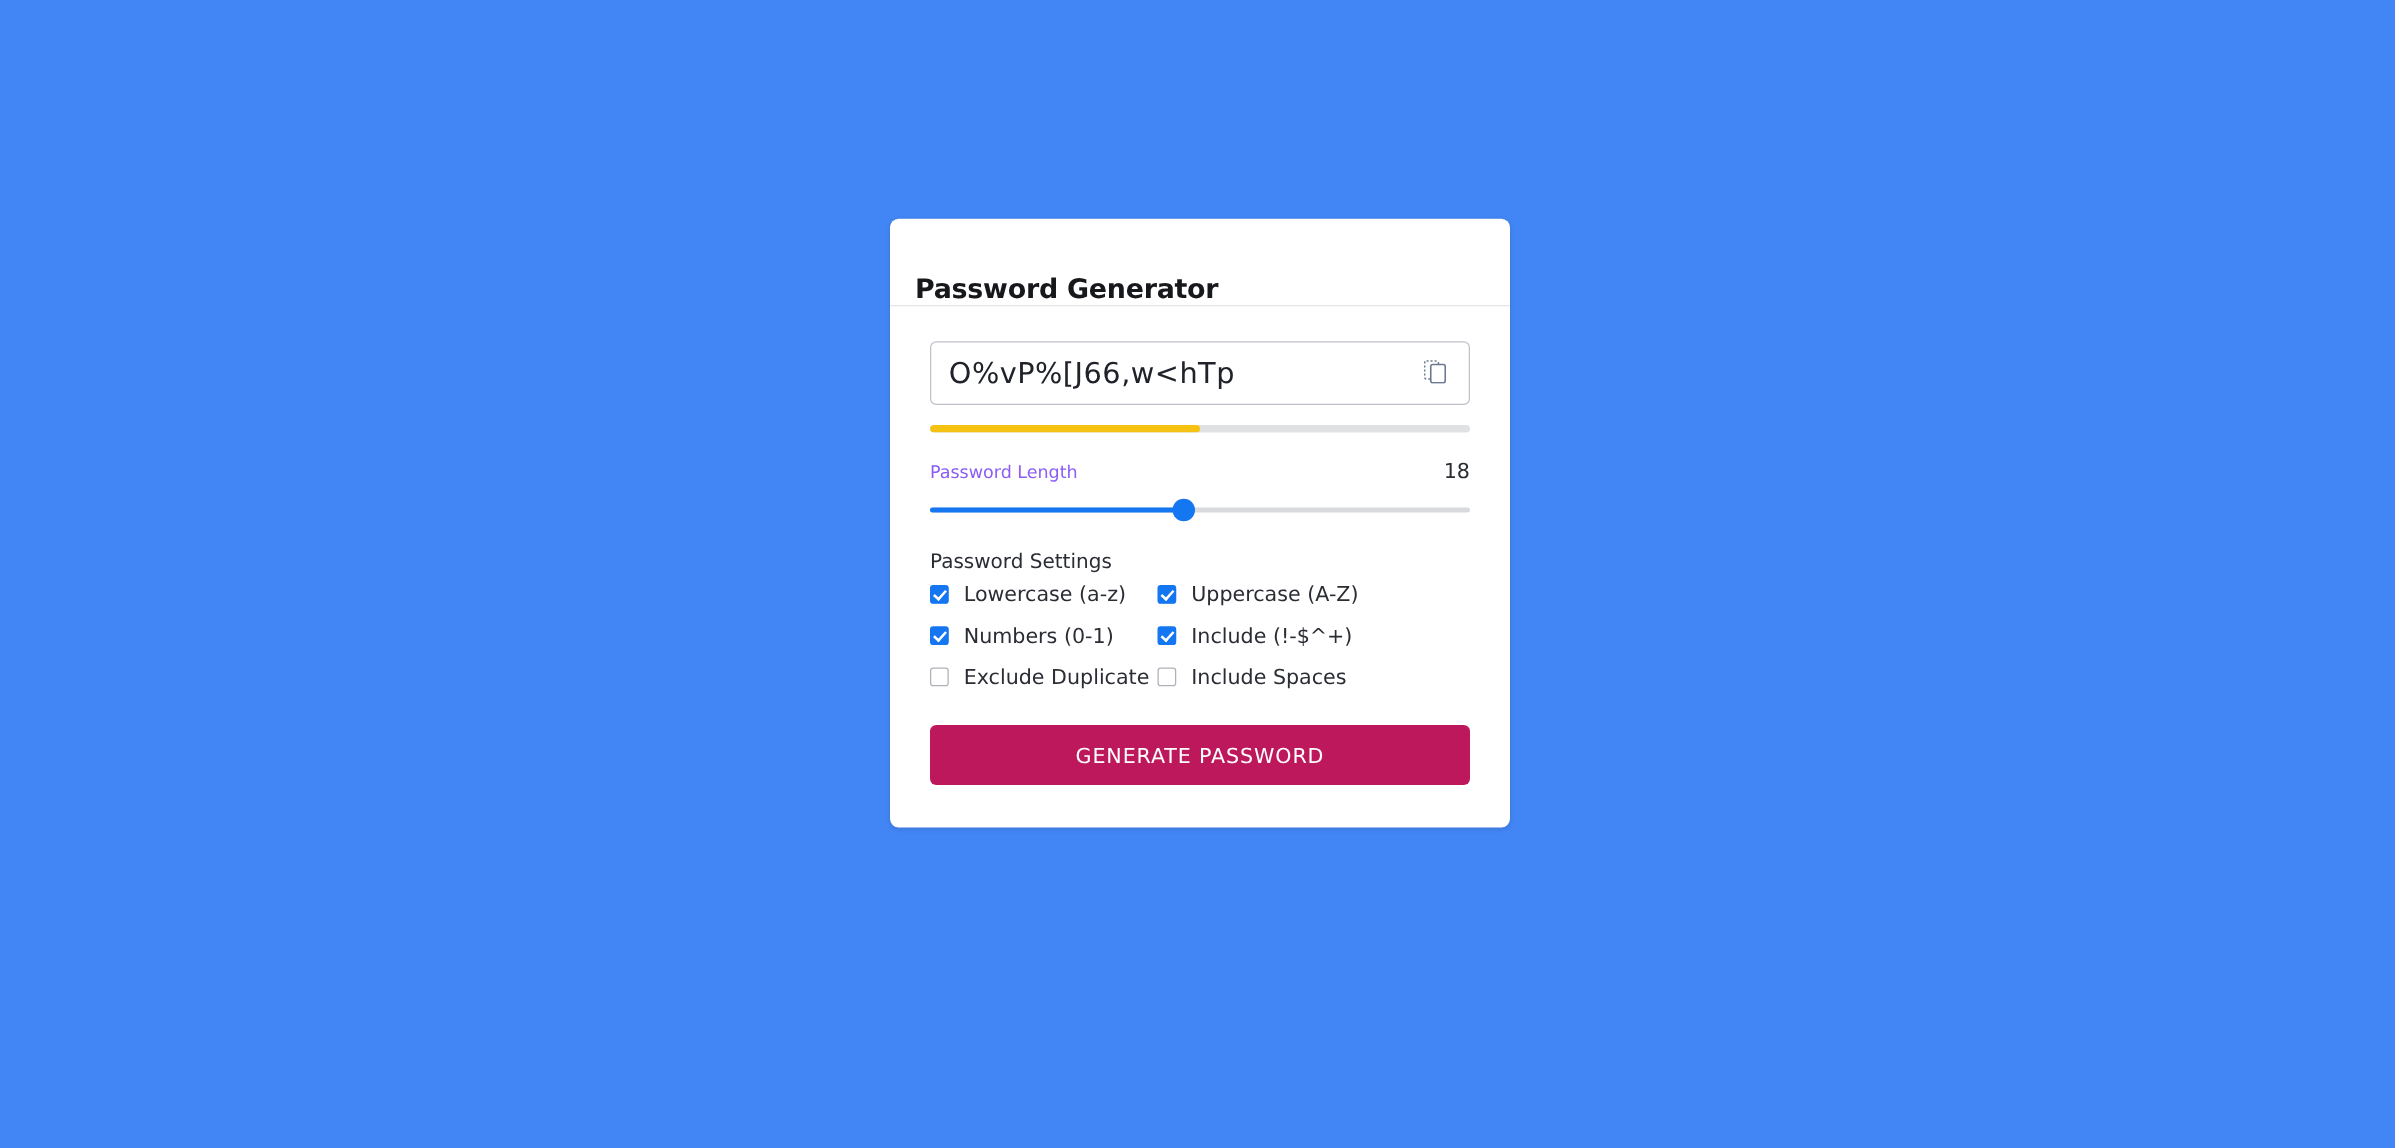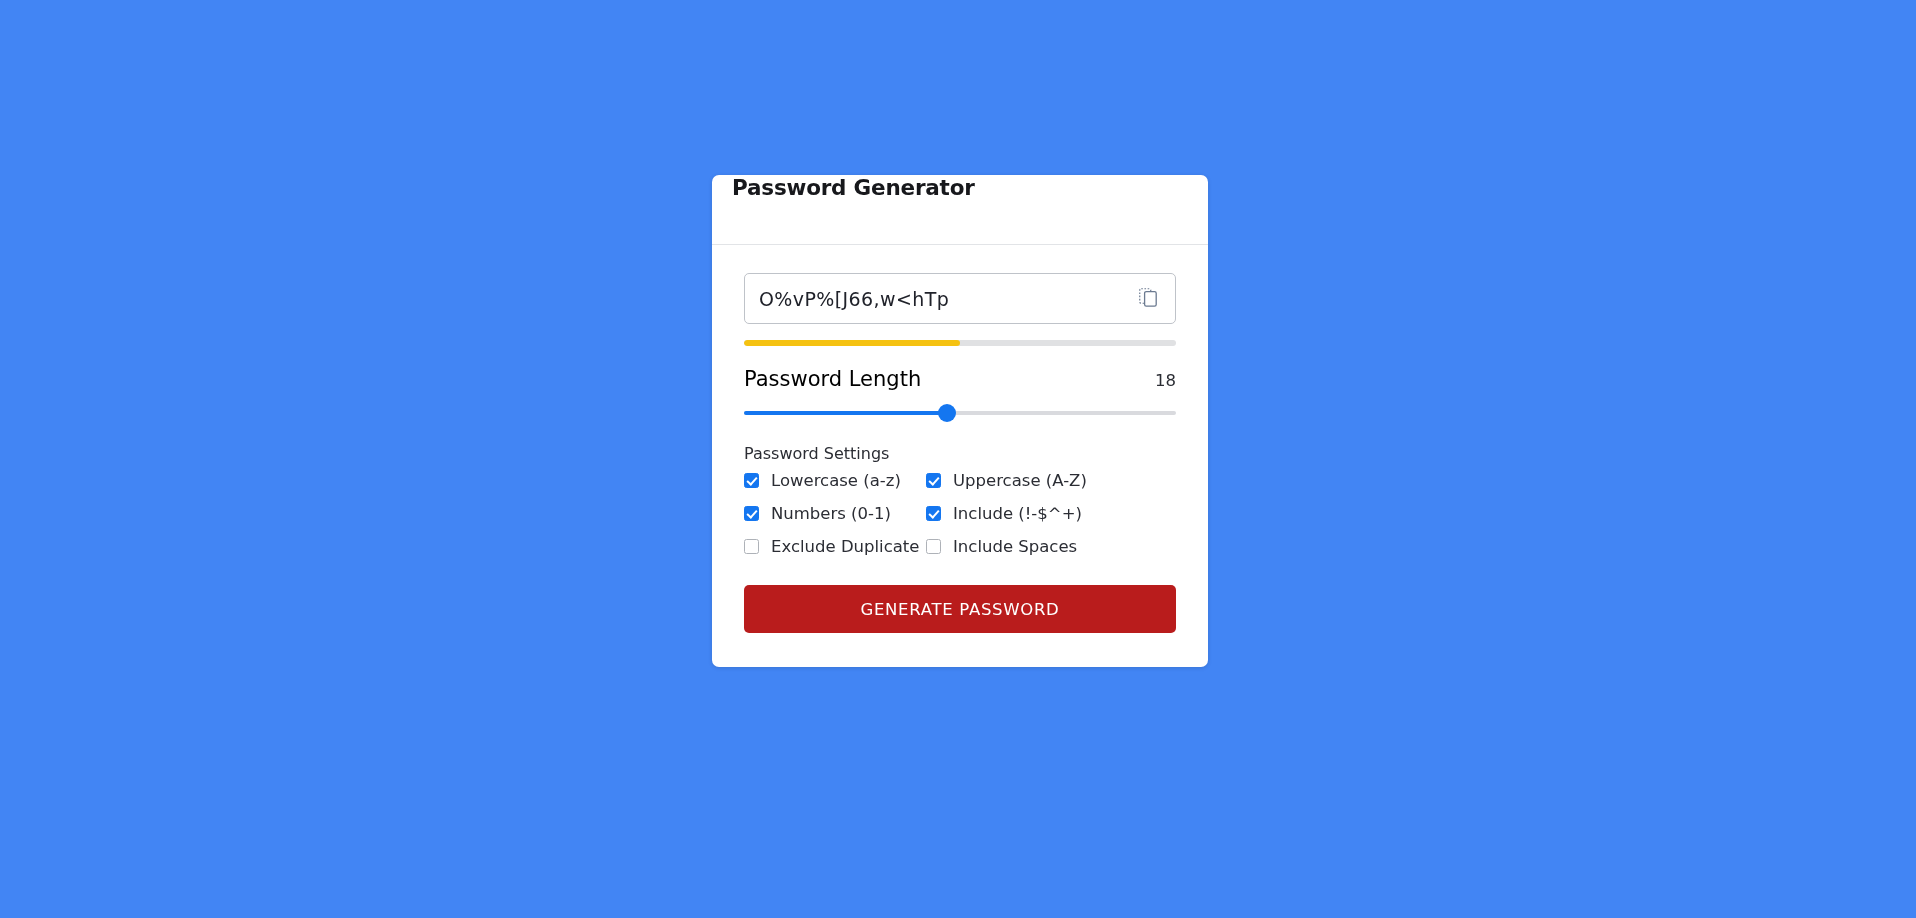--- a/index.html
+++ b/index.html
@@ -28,21 +28,21 @@
     width: 496px;
     background: #ffffff;
     border-radius: 7px;
     box-shadow: 0 1px 4px rgba(0,0,0,0.13);
     overflow: hidden;
   }
 
   .card-header {
     height: 70px;
     display: flex;
-    align-items: flex-start;
+    align-items: flex-end;
     padding: 0 20px;
     border-bottom: 1px solid #e2e4e7;
     box-sizing: border-box;
   }
   .card-title {
     font-size: 21.5px;
     font-weight: bold;
     color: #17181c;
     letter-spacing: -0.2px;
   }
@@ -57,21 +57,21 @@
     height: 51px;
     border: 1px solid #bfc3c9;
     border-radius: 5px;
     box-sizing: border-box;
     display: flex;
     align-items: center;
     padding: 0 14px;
   }
   .password-value {
     flex: 1 1 auto;
-    font-size: 19px;
+    font-size: 23px;
     color: #20222a;
     letter-spacing: 0.4px;
     white-space: nowrap;
     overflow: hidden;
   }
   .copy-btn {
     flex: 0 0 auto;
     width: 26px;
     height: 26px;
     display: flex;
@@ -99,22 +99,22 @@
   }
 
   
   .length-row {
     margin-top: 21px;
     display: flex;
     align-items: baseline;
     justify-content: space-between;
   }
   .length-label {
-    font-size: 21px;
-    color: #000000;
+    font-size: 14px;
+    color: #8b5cf6;
   }
   .length-value {
     font-size: 16.5px;
     color: #2b2d34;
   }
 
   
   .slider-wrap {
     margin-top: 13px;
     position: relative;
@@ -199,21 +199,21 @@
     white-space: nowrap;
   }
 
   
   .generate-btn {
     margin-top: 29px;
     width: 100%;
     height: 48px;
     border: none;
     border-radius: 5px;
-    background: #b91c1c;
+    background: #be185d;
     color: #ffffff;
     font-family: "DejaVu Sans", "Liberation Sans", sans-serif;
     font-size: 16.5px;
     letter-spacing: 0.7px;
     cursor: pointer;
   }
 </style>
 </head>
 <body>
 

